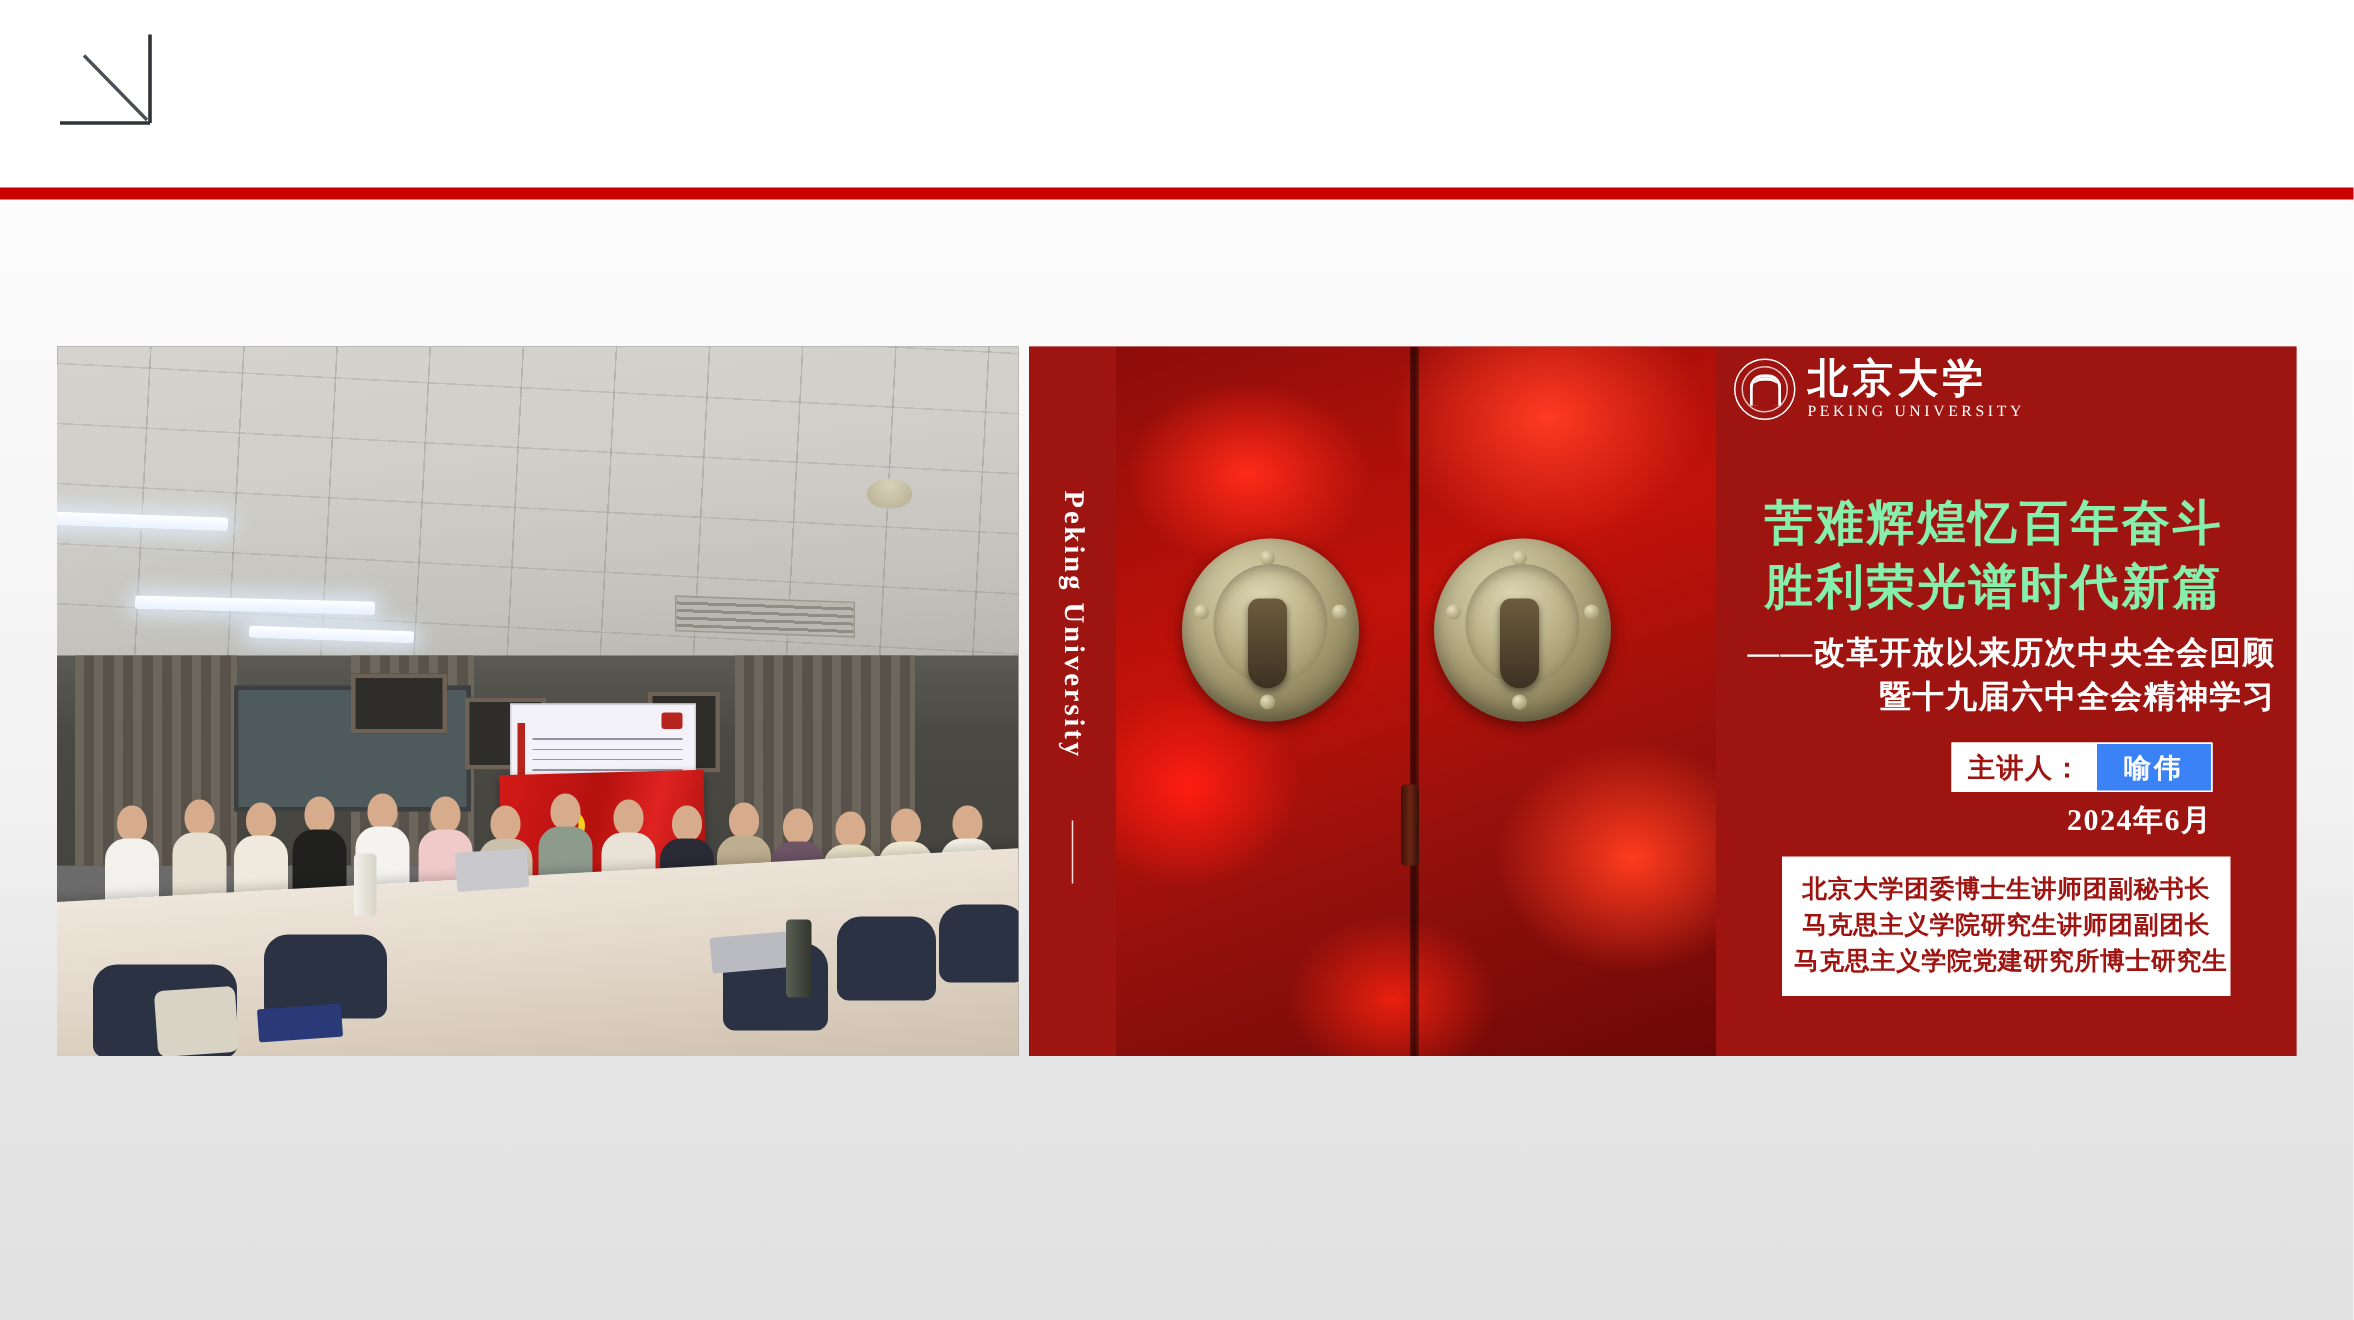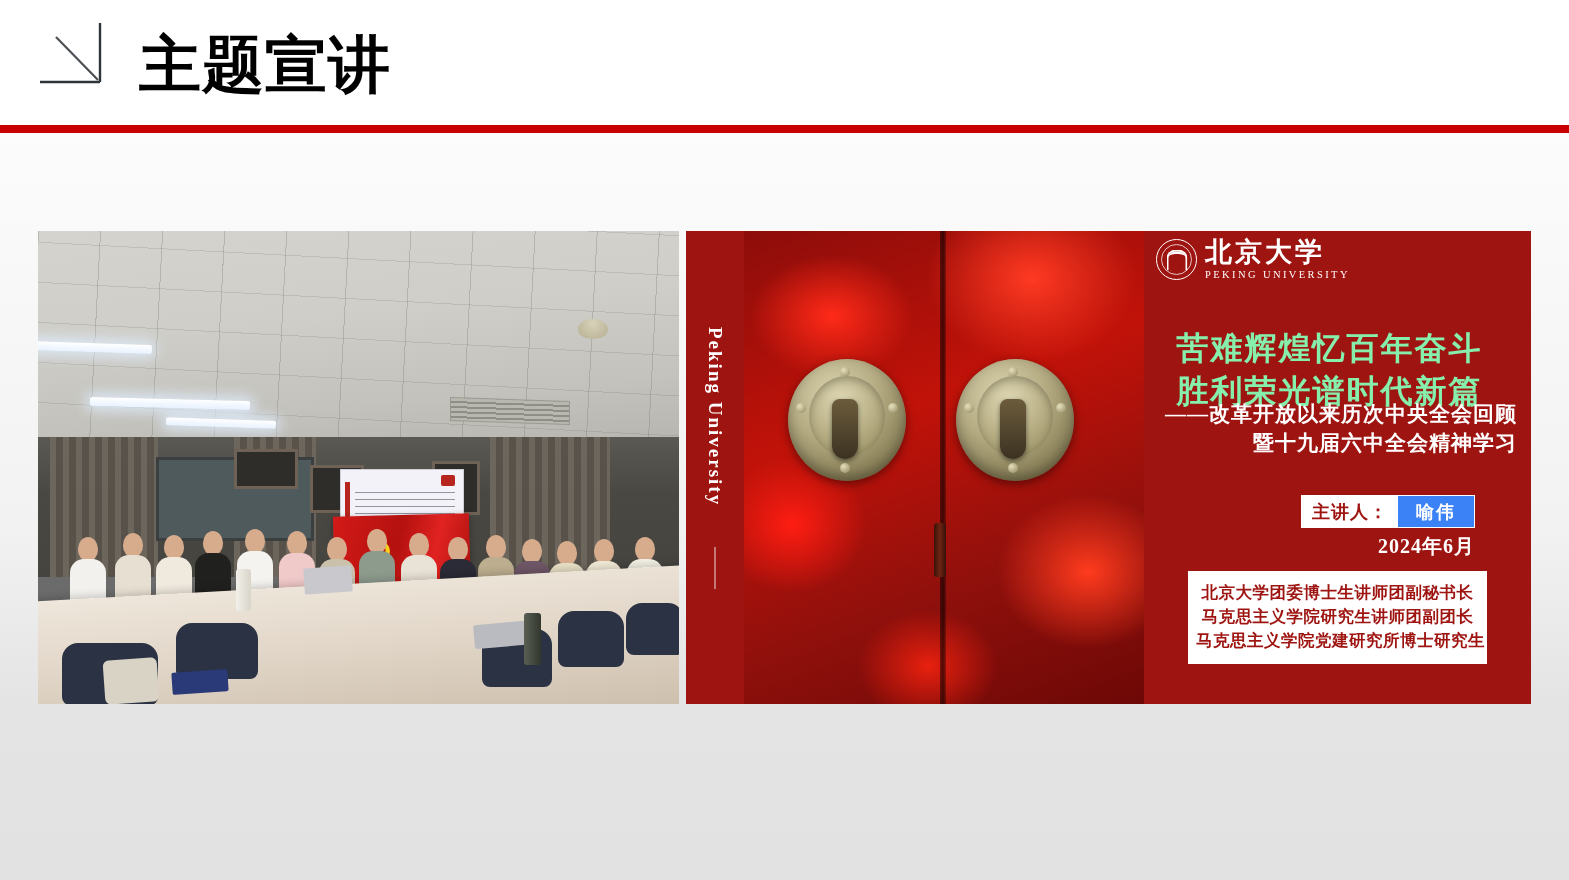--- a/index.html
+++ b/index.html
@@ -451,21 +451,21 @@
     color: #86efac;
     font-family: "Liberation Serif", serif;
     font-weight: bold;
     font-size: 32px;
     line-height: 43px;
     letter-spacing: 2px;
   }
   .poster-sub {
     position: absolute;
     right: 14px;
-    top: 169px;
+    top: 190px;
     text-align: right;
     color: #ffffff;
     font-family: "Liberation Serif", serif;
     font-weight: bold;
     font-size: 21px;
     line-height: 29px;
     letter-spacing: 1px;
   }
   .speaker-box {
     position: absolute;
@@ -548,21 +548,20 @@
 <body>
 
 <div class="slide-header">
 
   <svg class="corner-arrow-icon" viewBox="0 0 64 64">
     <line x1="62" y1="2" x2="62" y2="61" stroke="#2e3438" stroke-width="2.4"></line>
     <line x1="2" y1="61" x2="62" y2="61" stroke="#2e3438" stroke-width="2.4"></line>
     <line x1="18" y1="16" x2="60" y2="59" stroke="#4a5055" stroke-width="2.2"></line>
   </svg>
 
-  <div class="page-title">主题宣讲</div>
 
   <div class="header-rule"></div>
 </div>
 
 <div class="content-area">
 
   <div class="photo-frame">
 
     <div class="room-ceiling">
       <div class="tile-grid"></div>

